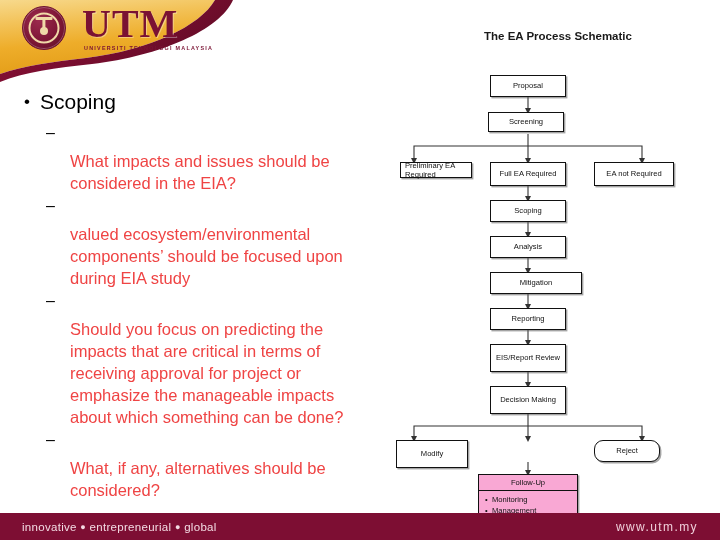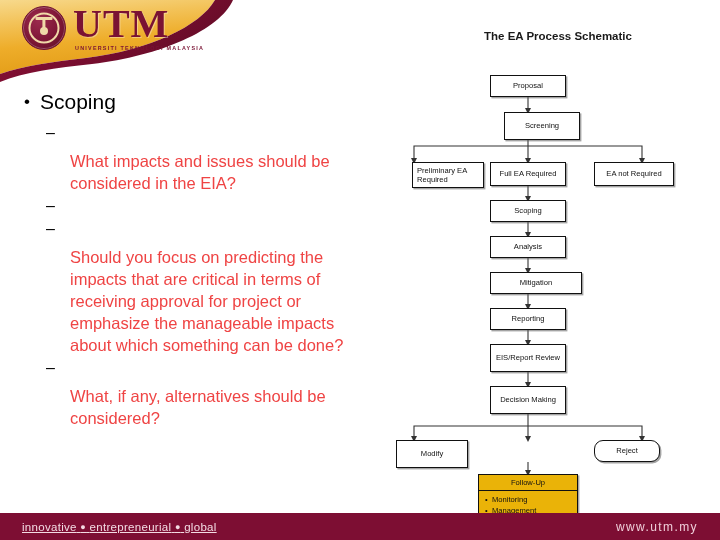--- a/index.html
+++ b/index.html
@@ -6,21 +6,21 @@
   body{
     width:720px;height:540px;overflow:hidden;position:relative;
     background:#ffffff;
     font-family:"Liberation Sans","DejaVu Sans",sans-serif;
   }
 
   
   .header{position:absolute;left:0;top:0;width:720px;height:92px;overflow:hidden;}
   .header svg{position:absolute;left:0;top:0;}
 
-  .logo-wrap{position:absolute;left:22px;top:4px;display:flex;align-items:center;gap:7px;}
+  .logo-wrap{position:absolute;left:22px;top:4px;display:flex;align-items:center;gap:16px;}
   .logo-seal{position:relative;width:42px;height:42px;border-radius:50%;
     background:radial-gradient(circle at 38% 32%,#9c2b4e 0%,#7c1635 55%,#5e0f27 100%);
     border:1.6px solid #6d1130;box-shadow:0 0 0 1px rgba(255,255,255,.25) inset;}
   .logo-seal .ring{position:absolute;left:50%;top:50%;transform:translate(-50%,-50%);
     width:27px;height:27px;border:2.4px solid #f0d9a8;border-radius:50%;}
   .logo-seal .dot{position:absolute;left:50%;top:58%;transform:translate(-50%,-50%);
     width:8px;height:8px;background:#f0d9a8;border-radius:50%;}
   .logo-seal .bar{position:absolute;left:50%;top:24%;transform:translateX(-50%);
     width:17px;height:3.4px;background:#f0d9a8;border-radius:1px;}
   .logo-seal .stem{position:absolute;left:50%;top:26%;transform:translateX(-50%);
@@ -46,33 +46,33 @@
   .diagram{position:absolute;left:396px;top:22px;width:324px;height:460px;}
   .diagram svg{position:absolute;left:0;top:0;}
   .dtitle{position:absolute;left:0;top:8px;width:324px;text-align:center;
     font-size:11.5px;font-weight:bold;color:#1a1a1a;}
 
   .bx{position:absolute;box-sizing:border-box;border:1.3px solid #111;background:#fff;
     font-size:7.6px;color:#111;display:flex;align-items:center;justify-content:center;
     text-align:center;line-height:1.22;box-shadow:1.4px 1.4px 0 rgba(90,90,90,.55);}
   .bx.left{justify-content:flex-start;text-align:left;padding-left:4px;}
 
-  .fu{position:absolute;box-sizing:border-box;border:1.3px solid #111;background:#eab308;
+  .fu{position:absolute;box-sizing:border-box;border:1.3px solid #111;background:#f9a8d4;
     box-shadow:1.4px 1.4px 0 rgba(90,90,90,.55);}
   .fu-h{font-size:7.6px;color:#111;text-align:center;padding:2.5px 0 3px;
     border-bottom:1.1px solid #111;}
   .fu-b{padding:3px 0 3px 6px;}
   .fu-b .li{display:flex;align-items:flex-start;font-size:7.6px;color:#111;line-height:1.45;}
   .fu-b .li .b{width:7px;flex:none;}
 
   
   .footer{position:absolute;left:0;bottom:0;width:720px;height:27px;background:#7d0e33;
     display:flex;align-items:center;justify-content:space-between;
     padding:0 22px;box-sizing:border-box;}
-  .f-left{font-size:11.5px;color:#f3dbe3;letter-spacing:.3px;text-decoration:underline;}
+  .f-left{font-size:11.5px;color:#f3dbe3;letter-spacing:.3px;}
   .f-left .sep{font-size:9px;vertical-align:1px;}
   .f-right{font-size:12px;color:#f0cfda;letter-spacing:1.4px;}
 </style>
 </head>
 <body>
 
 <div class="header">
   <svg width="720" height="92" viewBox="0 0 720 92">
     <defs>
       <linearGradient id="gold" x1="0" y1="0" x2="0.25" y2="1">
@@ -110,20 +110,21 @@
     <span class="mk">•</span>
     <span class="tx">Scoping</span>
   </div>
   <div class="lvl2-list">
     <div class="lvl2">
       <span class="mk">–</span>
       <span class="tx">What impacts and issues should be considered in the EIA?</span>
     </div>
     <div class="lvl2">
       <span class="mk">–</span>
+      <span class="tx">valued ecosystem/environmental components’ should be focused upon during EIA study</span>
     </div>
     <div class="lvl2">
       <span class="mk">–</span>
       <span class="tx">Should you focus on predicting the impacts that are critical in terms of receiving approval for project or emphasize the manageable impacts about which something can be done?</span>
     </div>
     <div class="lvl2">
       <span class="mk">–</span>
       <span class="tx">What, if any, alternatives should be considered?</span>
     </div>
   </div>
@@ -164,23 +165,23 @@
       <path d="M132,324 l-3,-6 l6,0 Z"></path>
       <path d="M132,366 l-3,-6 l6,0 Z"></path>
       <path d="M18,420 l-3,-6 l6,0 Z"></path>
       <path d="M246,420 l-3,-6 l6,0 Z"></path>
       <path d="M132,420 l-3,-6 l6,0 Z"></path>
       <path d="M132,454 l-3,-6 l6,0 Z"></path>
     </g>
   </svg>
 
   <div class="bx" style="left:94px;top:53px;width:76px;height:22px;">Proposal</div>
-  <div class="bx" style="left:108px;top:90px;width:76px;height:28px;">Screening</div>
-
-  <div class="bx left" style="left:16px;top:140px;width:72px;height:26px;">Preliminary EA Required</div>
+  <div class="bx" style="left:92px;top:90px;width:76px;height:20px;">Screening</div>
+
+  <div class="bx left" style="left:4px;top:140px;width:72px;height:16px;">Preliminary EA Required</div>
   <div class="bx" style="left:94px;top:140px;width:76px;height:24px;">Full EA Required</div>
   <div class="bx" style="left:198px;top:140px;width:80px;height:24px;">EA not Required</div>
 
   <div class="bx" style="left:94px;top:178px;width:76px;height:22px;">Scoping</div>
   <div class="bx" style="left:94px;top:214px;width:76px;height:22px;">Analysis</div>
   <div class="bx" style="left:94px;top:250px;width:92px;height:22px;">Mitigation</div>
   <div class="bx" style="left:94px;top:286px;width:76px;height:22px;text-align:right;">Reporting</div>
   <div class="bx" style="left:94px;top:322px;width:76px;height:28px;">EIS/Report Review</div>
   <div class="bx" style="left:94px;top:364px;width:76px;height:28px;">Decision Making</div>
 

